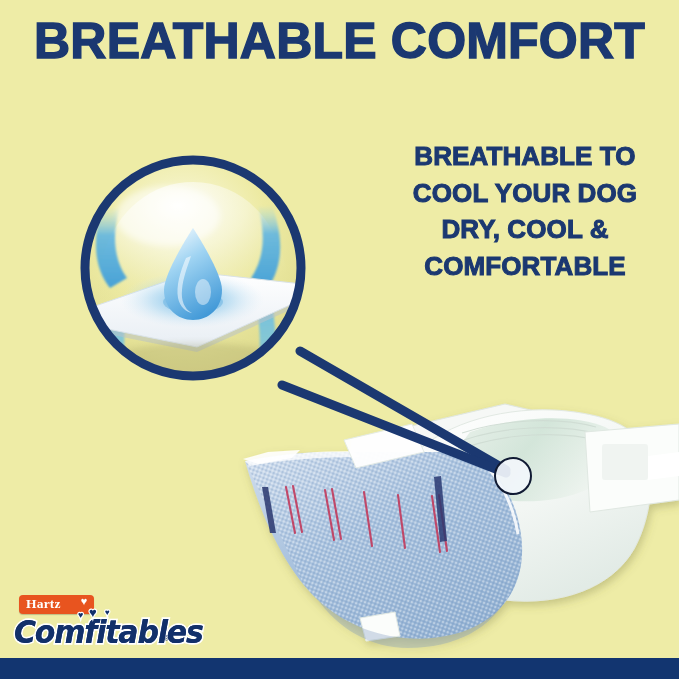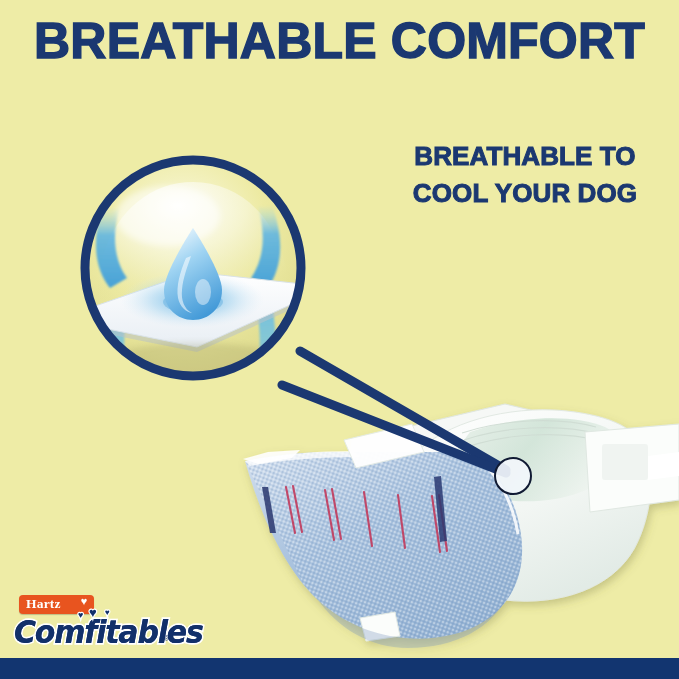--- a/index.html
+++ b/index.html
@@ -167,20 +167,22 @@
 </head>
 <body>
 
 <div id="ad">
 
   <div class="headline">BREATHABLE COMFORT</div>
 
   <div class="subhead">
     <div>BREATHABLE TO</div>
     <div>COOL YOUR DOG</div>
+    <div>DRY, COOL &amp;</div>
+    <div>COMFORTABLE</div>
   </div>
 
   <svg id="scene" viewBox="0 0 679 679">
     <defs>
       <radialGradient id="magFill" cx="45%" cy="32%" r="72%">
         <stop offset="0%" stop-color="#fbfbe6"></stop>
         <stop offset="55%" stop-color="#edeaa2"></stop>
         <stop offset="100%" stop-color="#dcd98c"></stop>
       </radialGradient>
       <radialGradient id="domeGrad" cx="42%" cy="20%" r="80%">

